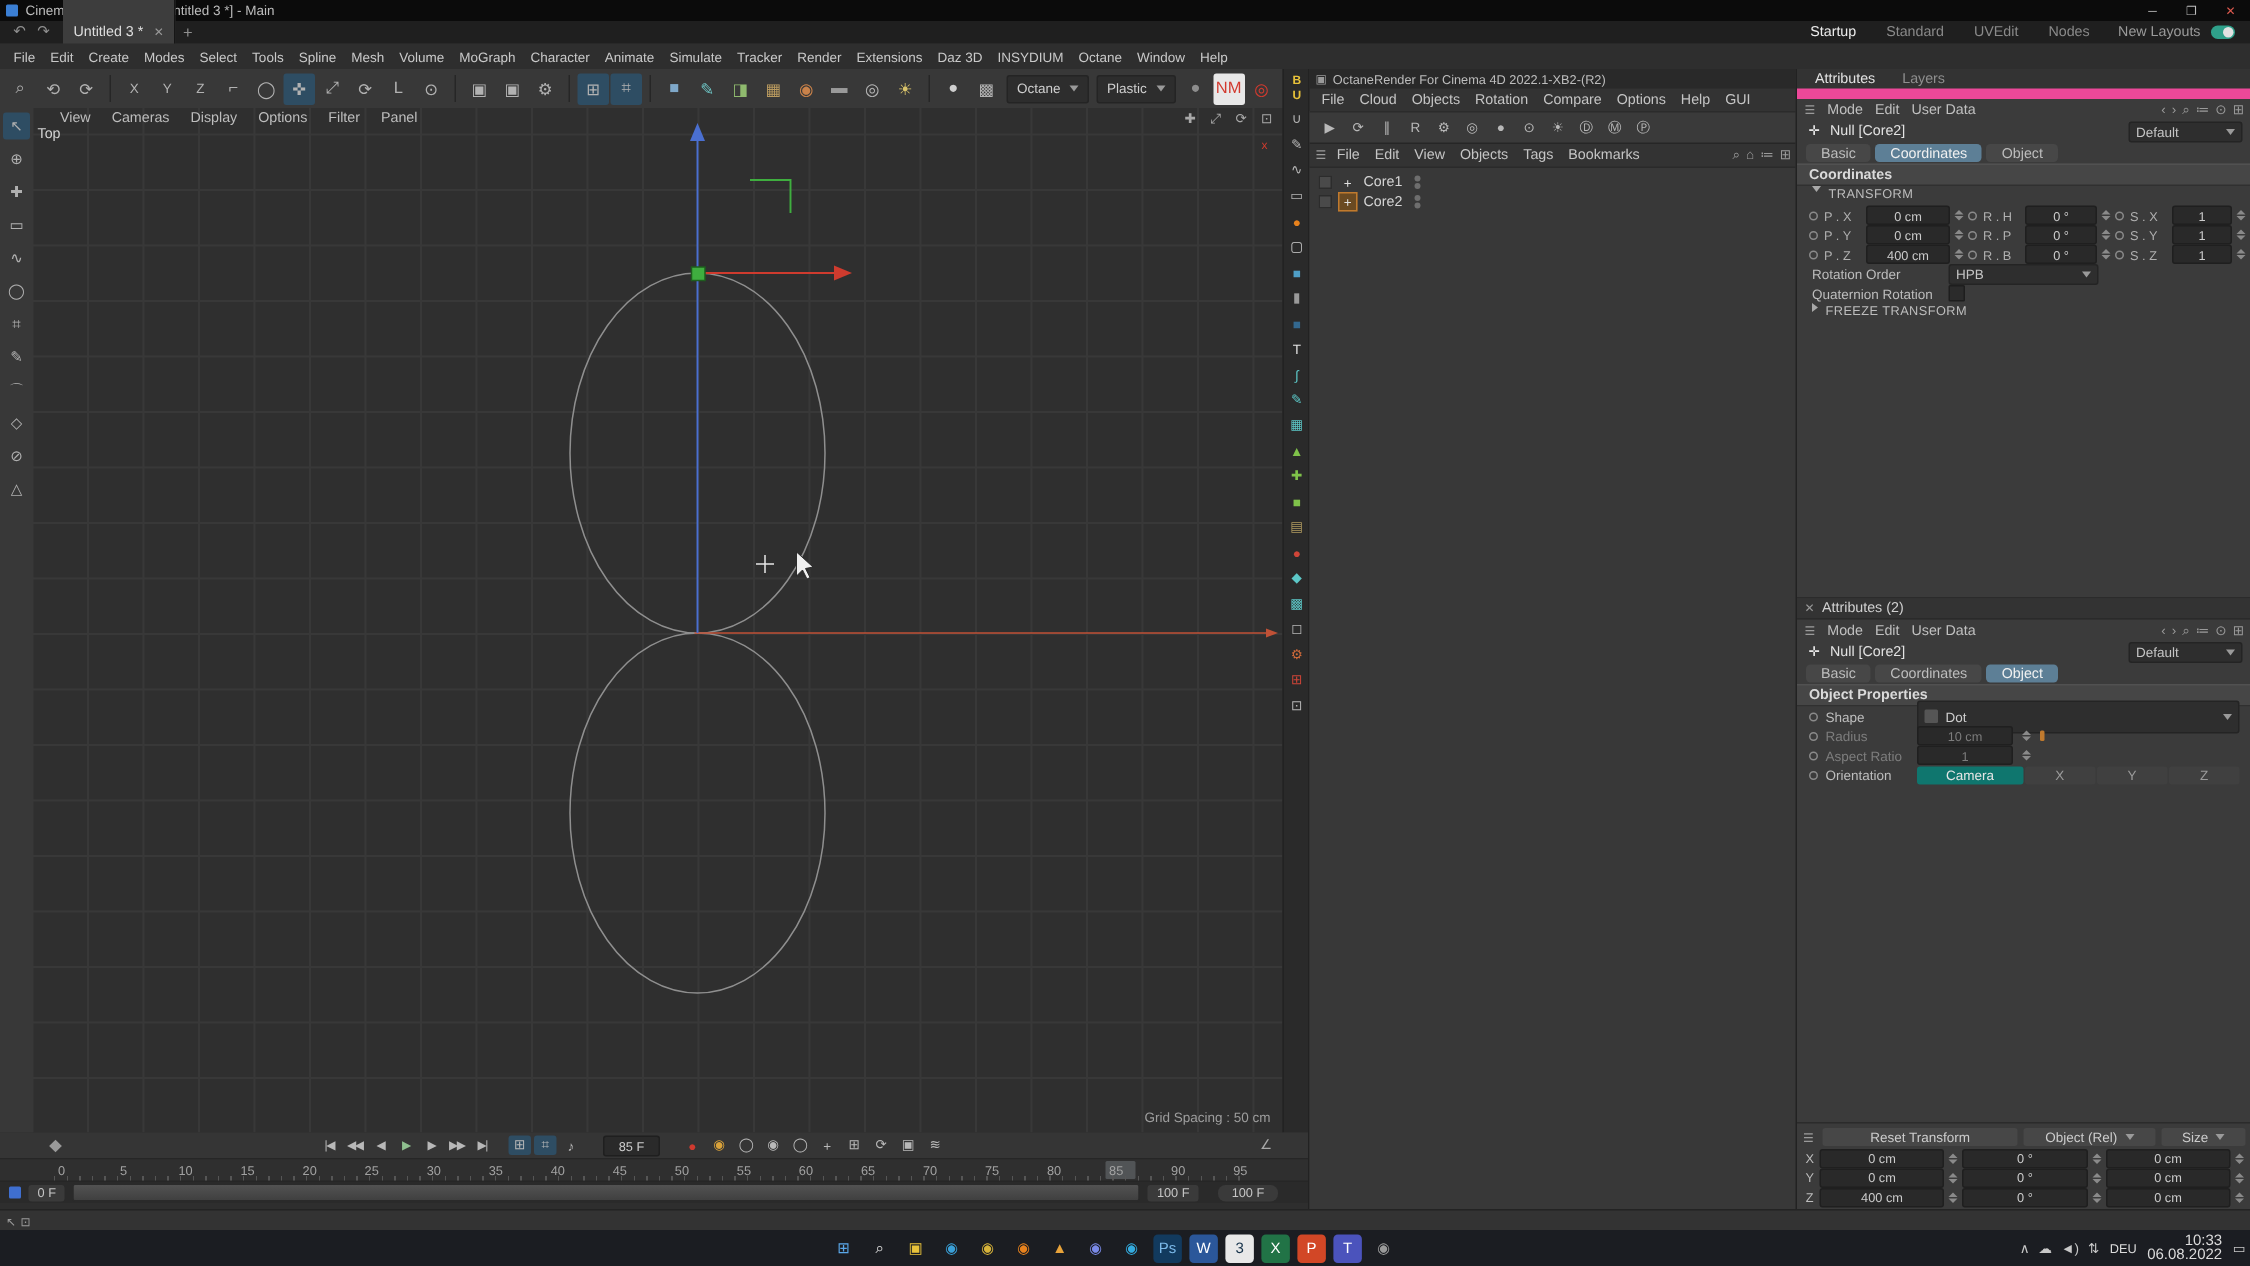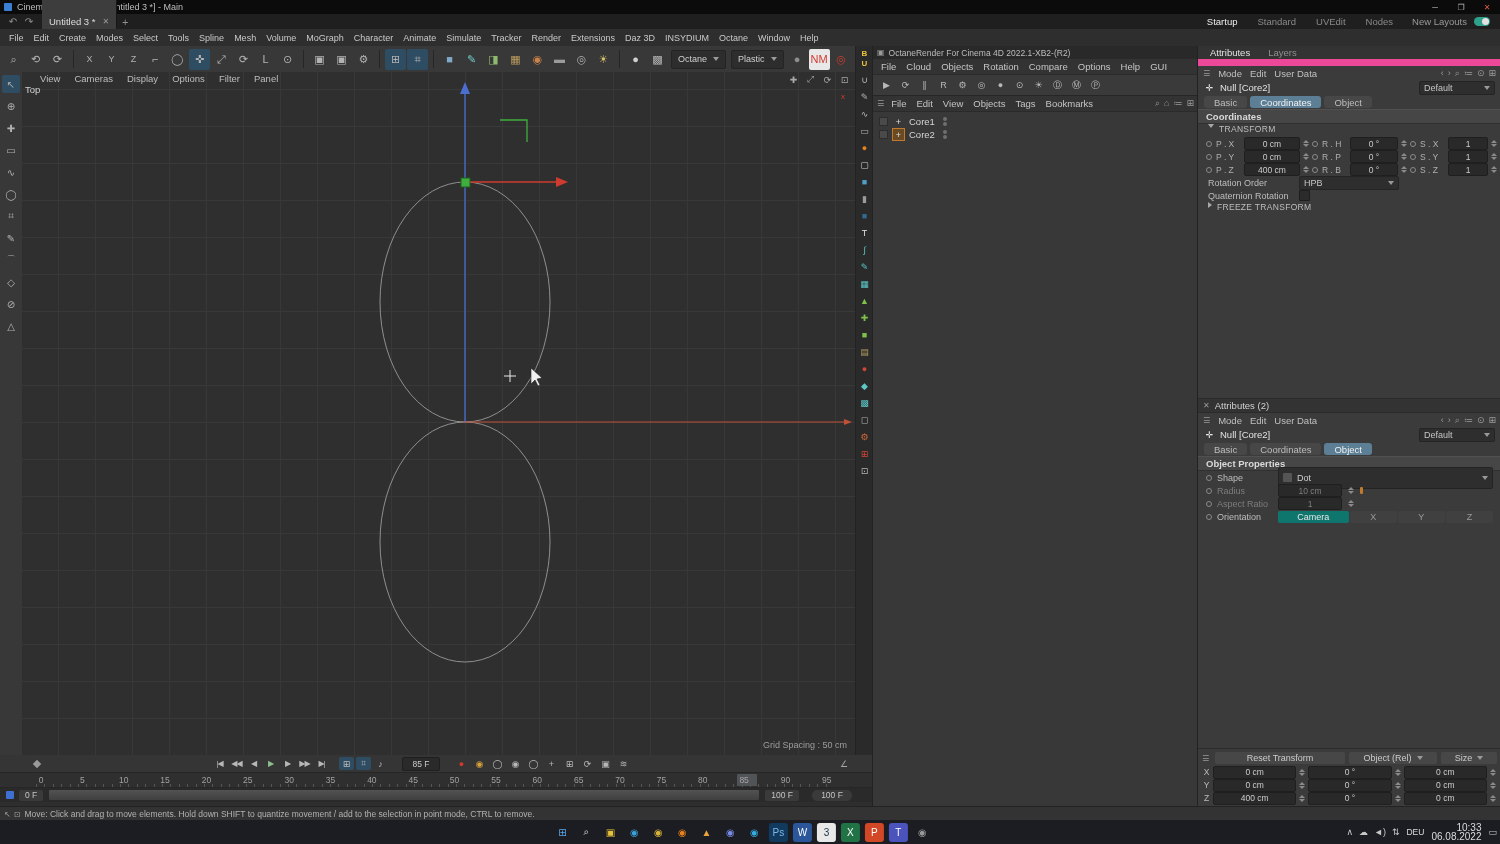--- a/index.html
+++ b/index.html
@@ -806,21 +806,20 @@
       <span class="rbox">100 F</span>
       <span class="rfield">100 F</span>
     </div>
   </div>
 
   <div id="statusbar">
     <span class="st-icons">
         <span class="st-icon">↖</span>
         <span class="st-icon">⊡</span>
       </span>
-    <span class="st-text">Move: Click and drag to move elements. Hold down SHIFT to quantize movement / add to the selection in point mode, CTRL to remove.</span>
   </div>
 
   <div id="taskbar">
     <span class="tb-apps">
         <span class="tbapp" style="color: rgb(90, 167, 232);">⊞</span>
         <span class="tbapp" style="color: rgb(224, 224, 224);">⌕</span>
         <span class="tbapp" style="color: rgb(232, 194, 58);">▣</span>
         <span class="tbapp" style="color: rgb(58, 160, 216);">◉</span>
         <span class="tbapp" style="color: rgb(216, 180, 58);">◉</span>
         <span class="tbapp" style="color: rgb(232, 130, 29);">◉</span>

